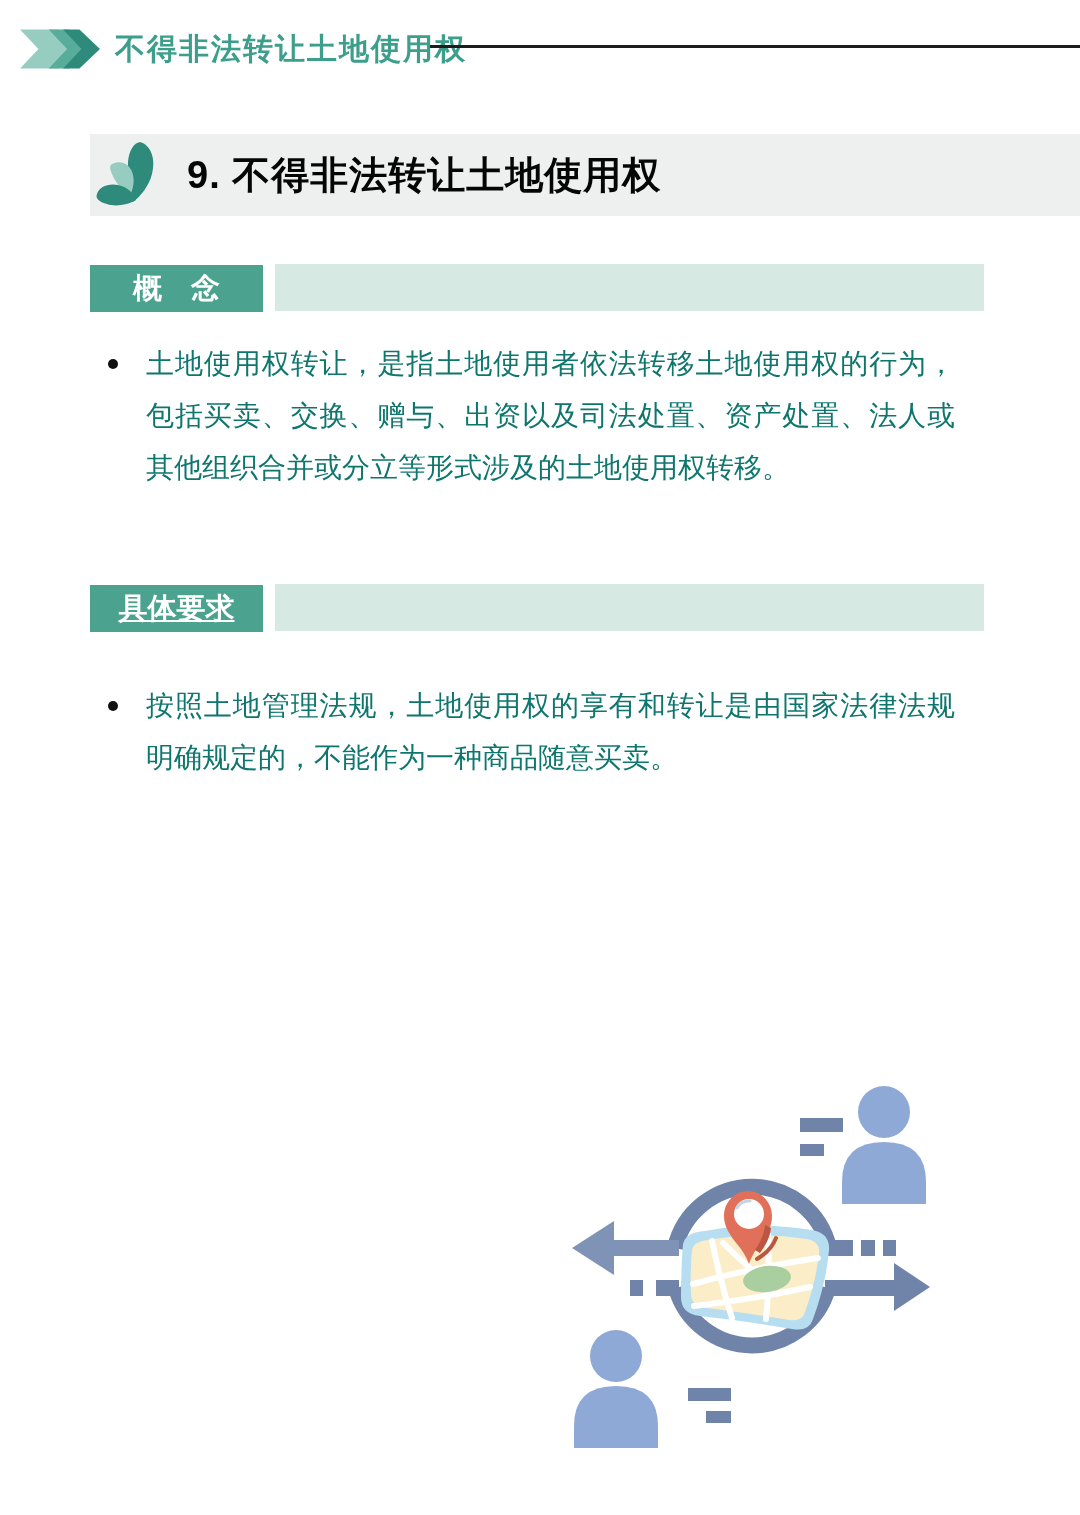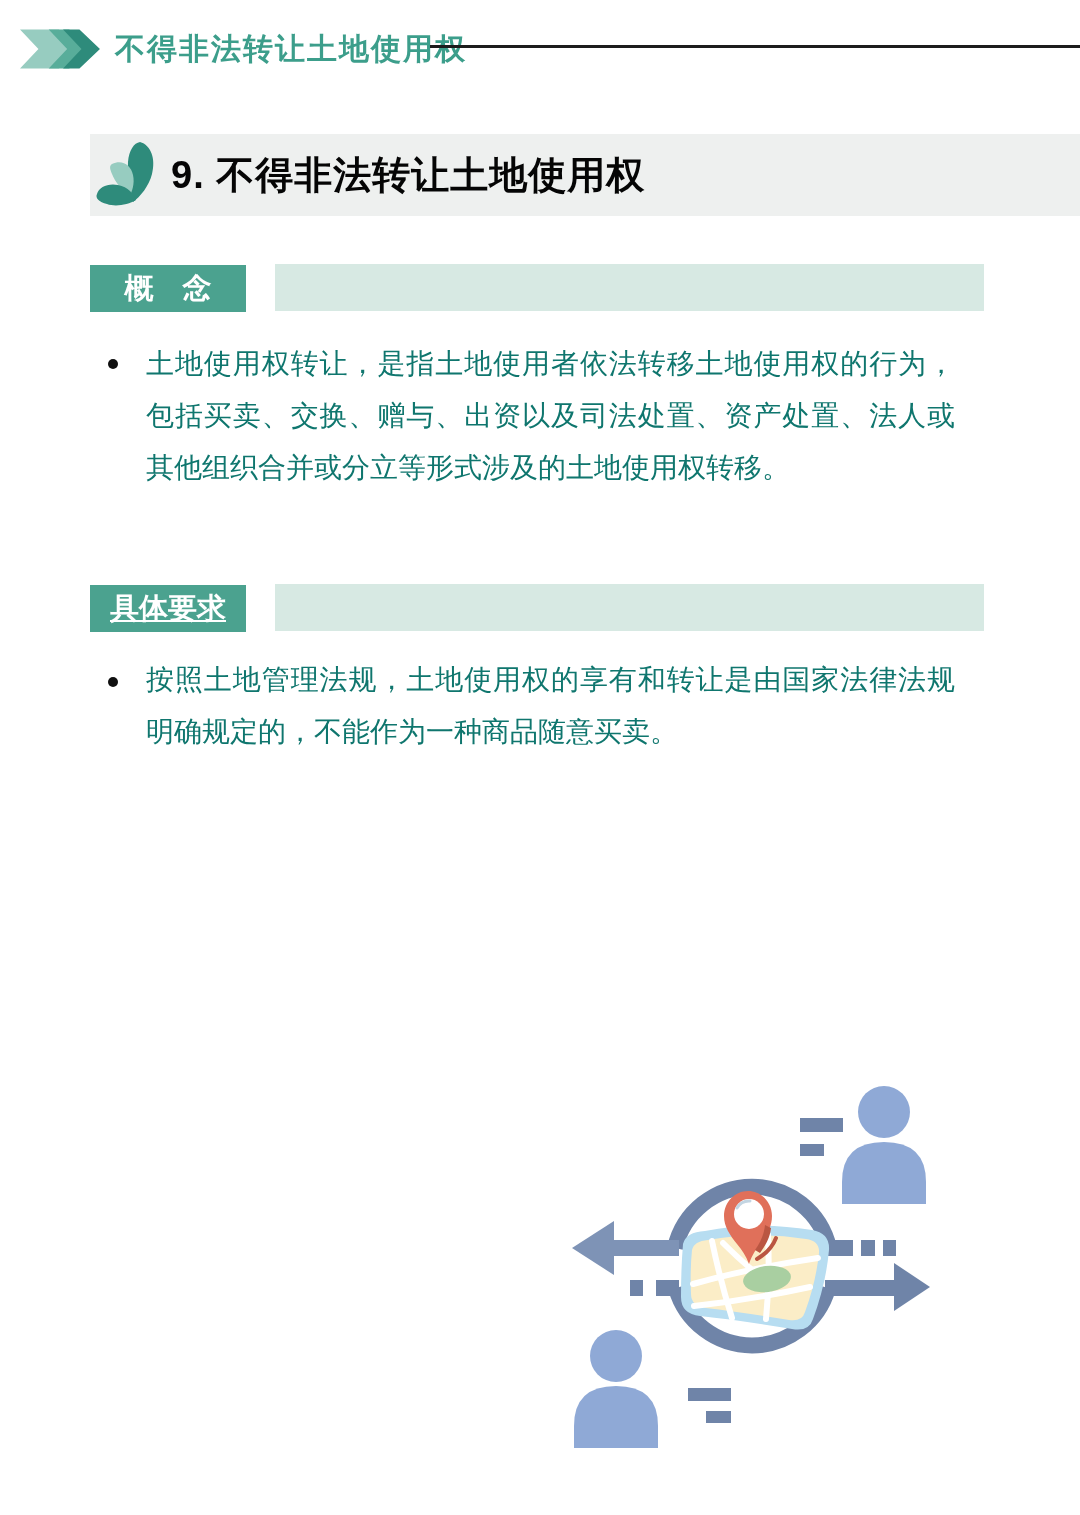--- a/index.html
+++ b/index.html
@@ -19,42 +19,42 @@
   .hdr-rule{position:absolute;left:430px;right:0;top:45px;height:3px;background:#1c1c1c;}
   
   .section-bar{
     position:absolute;left:90px;right:0;top:134px;height:82px;
     background:var(--bar_gray);display:flex;align-items:center;
   }
   .leaf-icon{width:64px;height:68px;margin-left:5px;flex:none;}
   .leaf-dark{fill:var(--teal_dark);}
   .leaf-light{fill:var(--teal_light);}
   .section-title{
-    font-size:38px;font-weight:bold;color:#050505;margin-left:12px;
+    font-size:38px;font-weight:bold;color:#050505;margin-left:28px;
     letter-spacing:1px;white-space:nowrap;
   }
   
   .label-box{
-    position:absolute;left:90px;width:156px;height:47px;background:var(--label_bg);
+    position:absolute;left:90px;width:173px;height:47px;background:var(--label_bg);
     color:#ffffff;font-size:29px;font-weight:bold;display:flex;
     align-items:center;justify-content:center;white-space:pre;
   }
   .label-strip{position:absolute;left:275px;width:709px;height:47px;background:var(--strip_bg);}
   .pos-concept-box{top:265px;}
   .pos-concept-strip{top:264px;}
   .pos-req-box{top:585px;text-decoration:underline;}
   .pos-req-strip{top:584px;}
   
   .bullets{
     position:absolute;left:103px;width:852px;margin:0;padding:0;list-style:none;
     font-family:"Liberation Serif", serif;font-size:28px;line-height:52px;
     color:#0f766e;text-align:justify;
   }
   .pos-concept-list{top:338px;}
-  .pos-req-list{top:656px;font-family:Liberation Mono, monospace;}
+  .pos-req-list{top:680px;}
   .bullets li{position:relative;padding-left:43px;margin:0 0 5px 0;}
   .bullets li::before{
     content:"";position:absolute;left:5px;top:21px;width:10px;height:10px;
     border-radius:50%;background:#101010;
   }
   
   .illus{position:absolute;left:560px;top:1080px;width:430px;height:410px;}
   .person{fill:var(--person_blue);}
   .bar{fill:var(--line_blue);}
   .ring{stroke:var(--line_blue);stroke-width:16;fill:none;}

